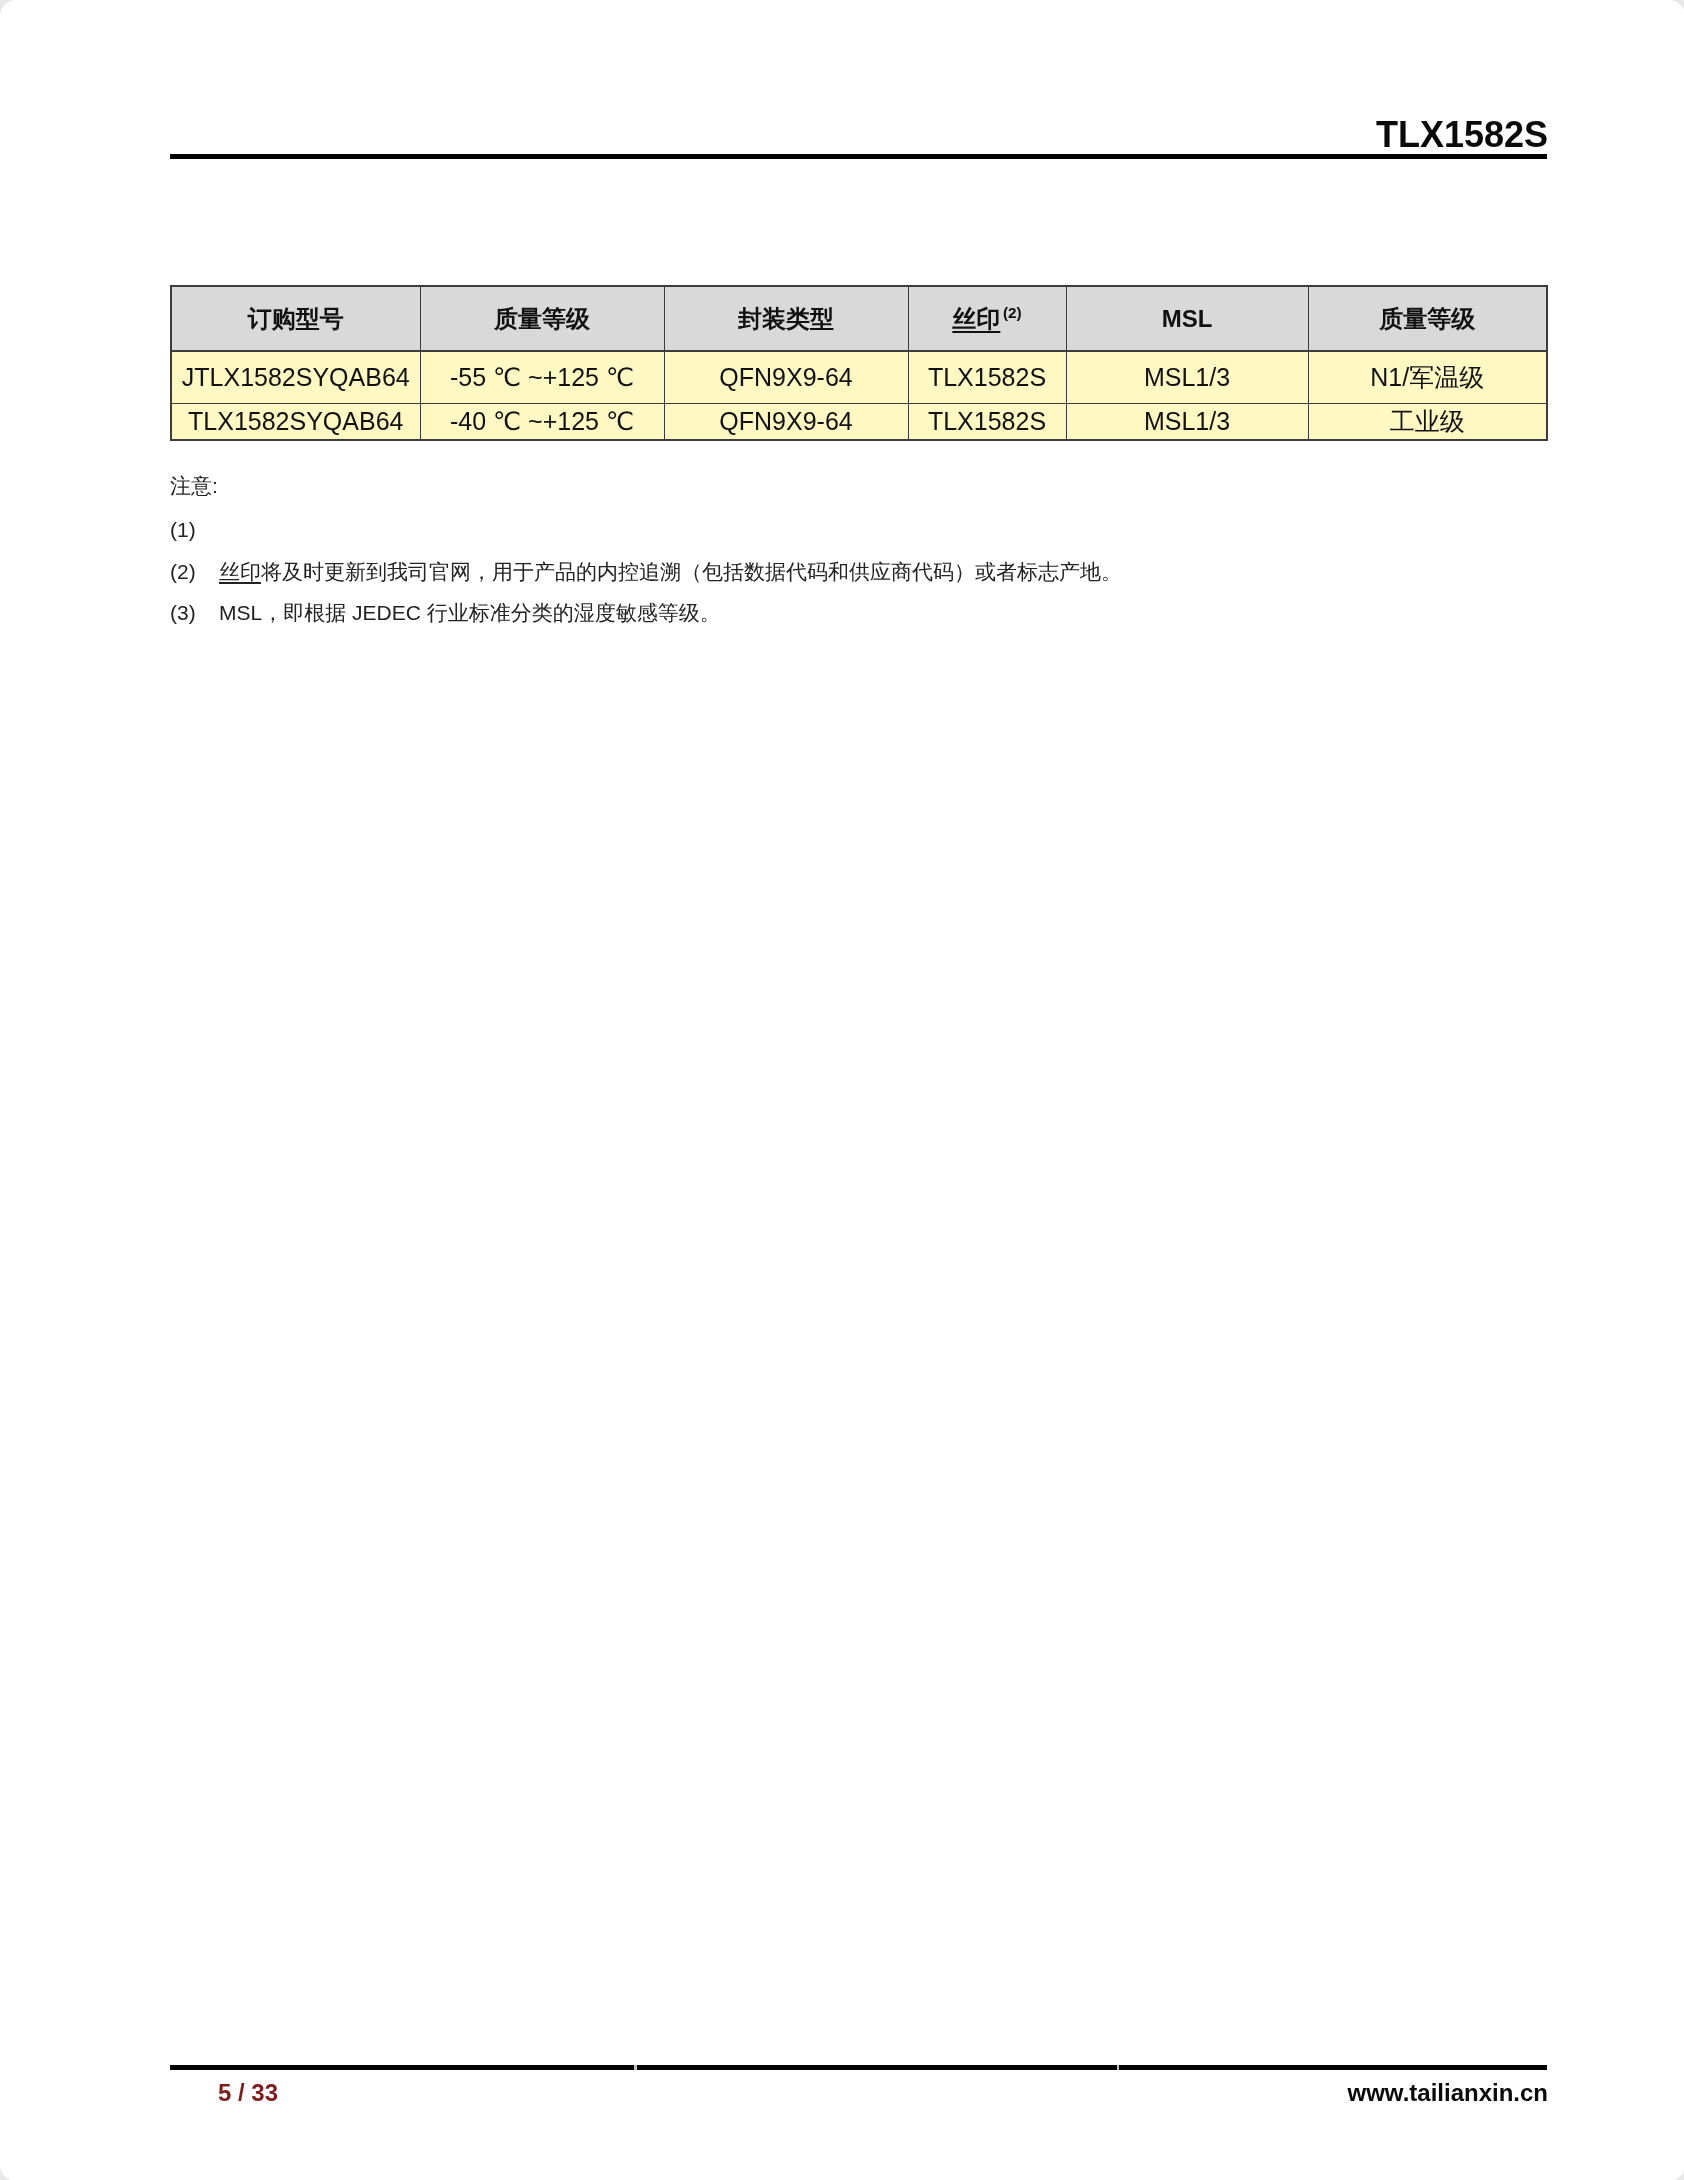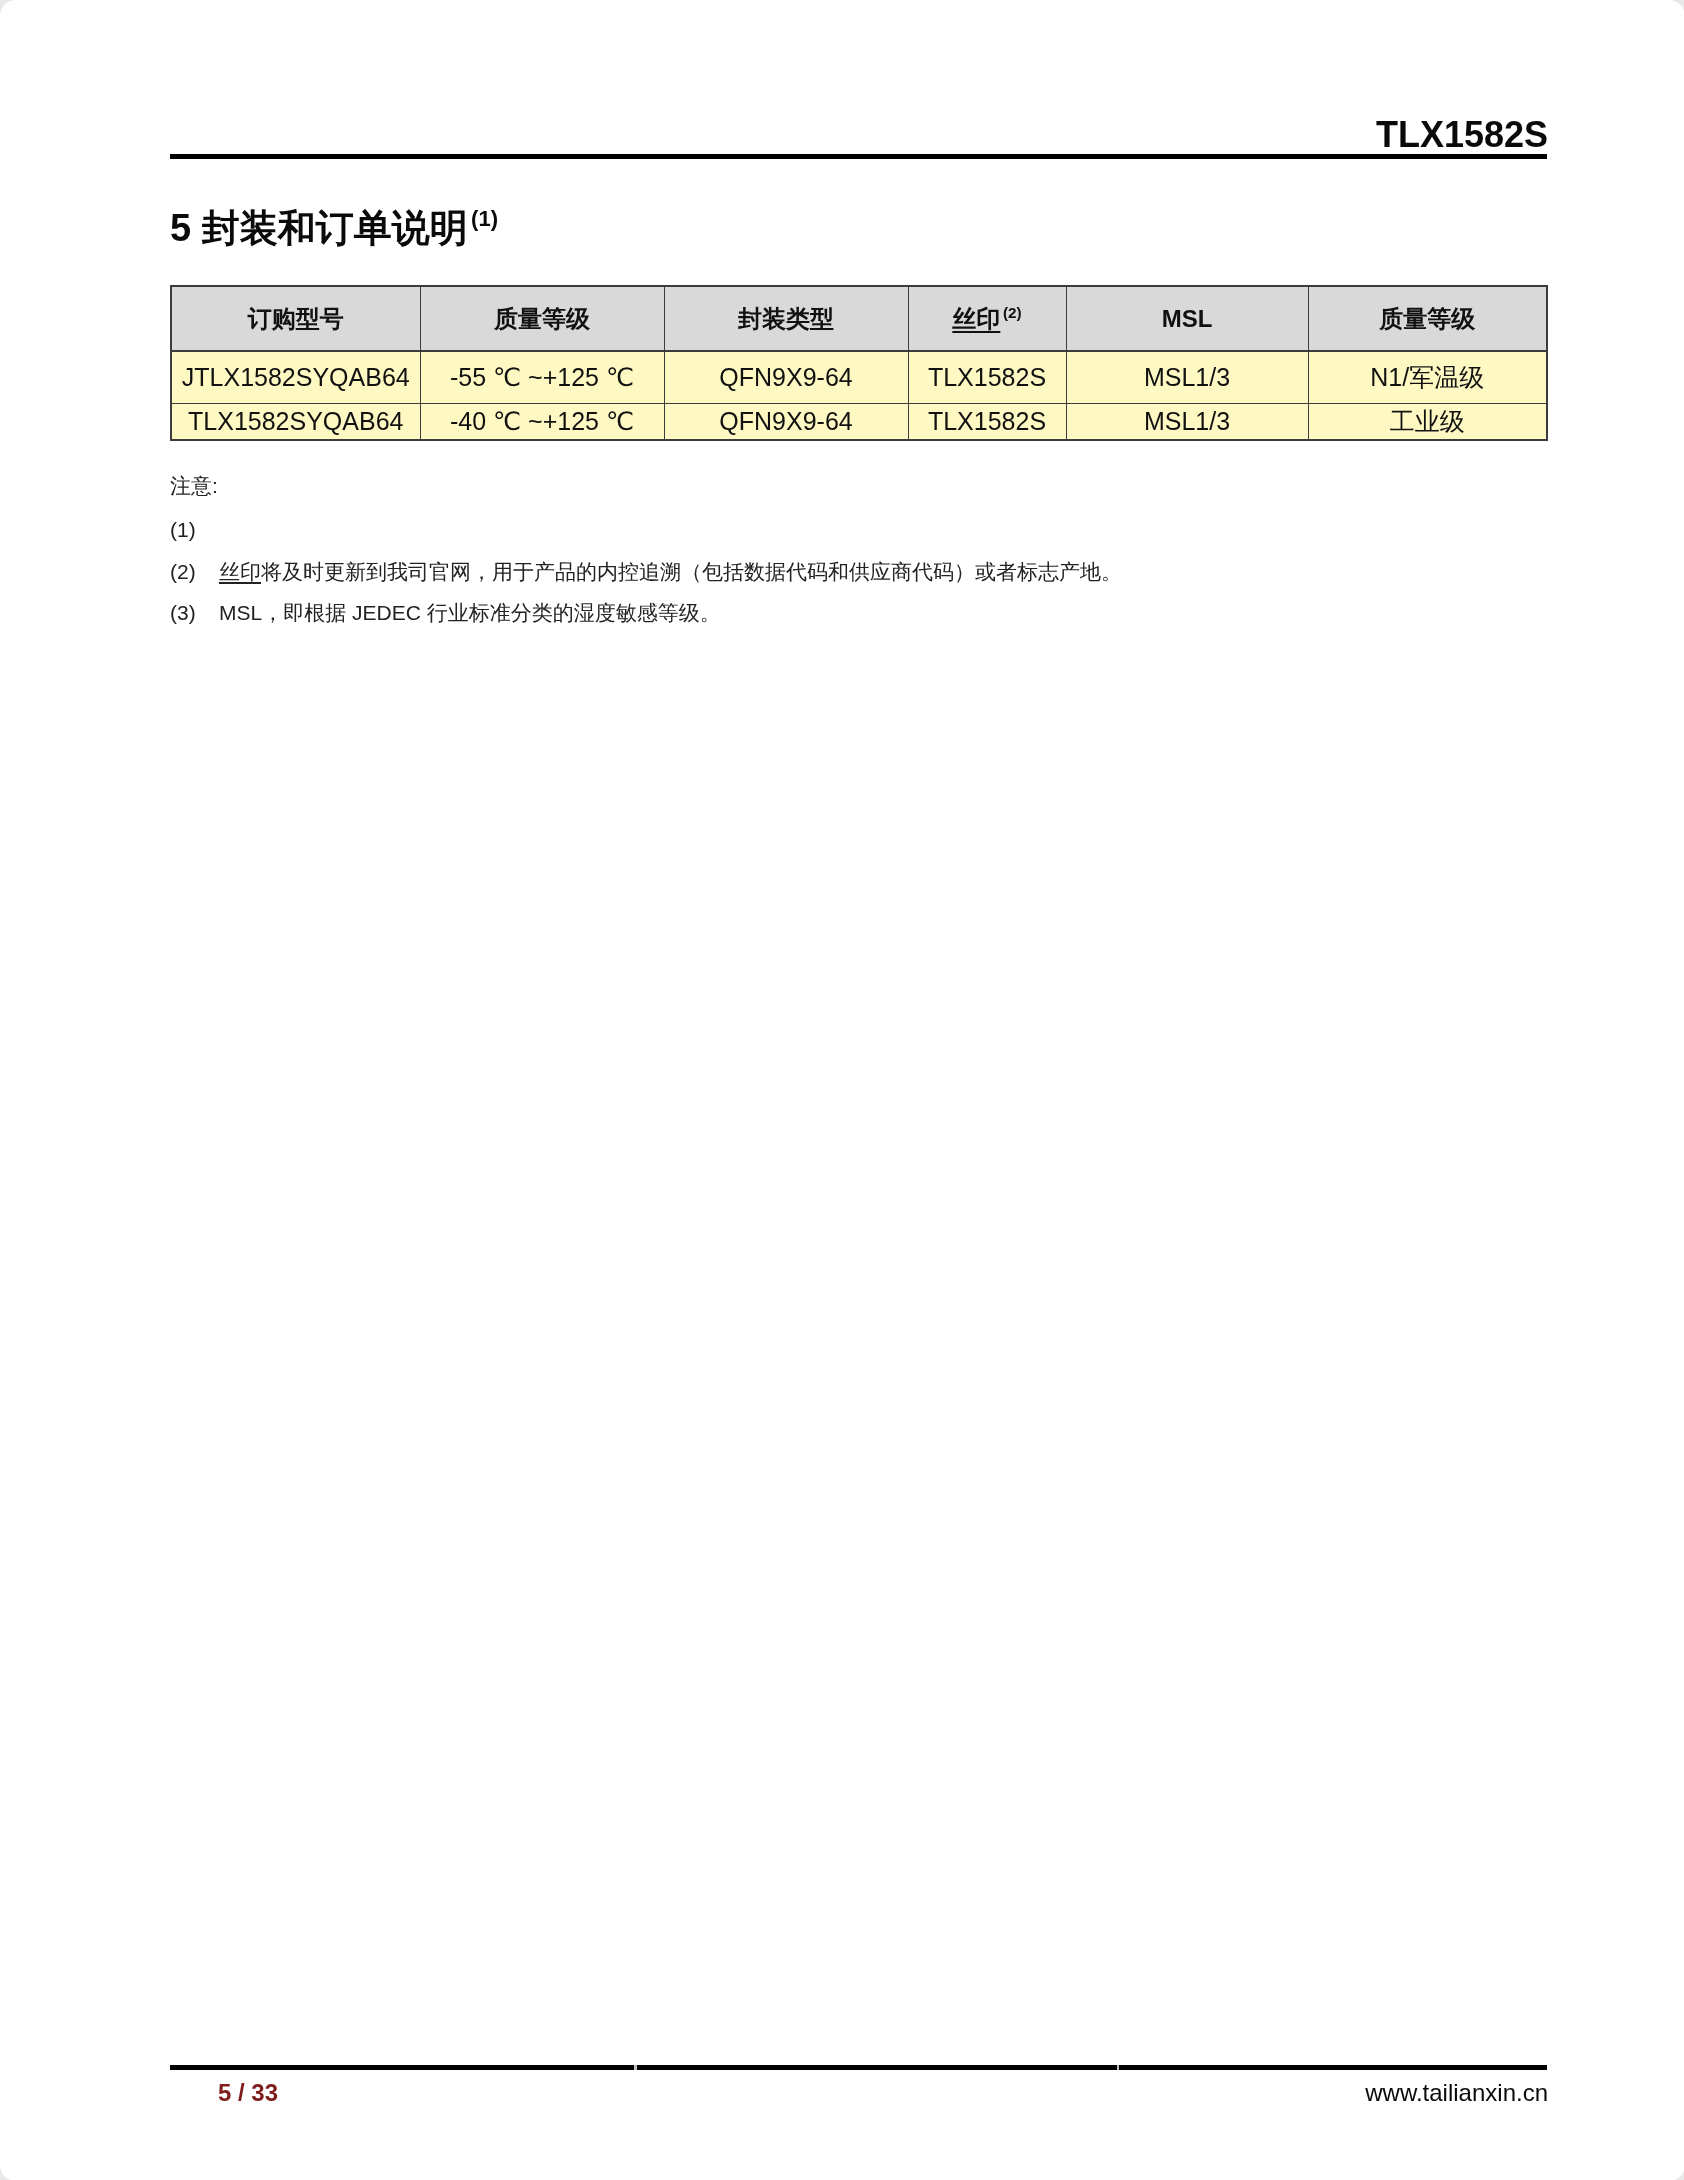--- a/index.html
+++ b/index.html
@@ -69,34 +69,31 @@
   .footer-rule .gap { width:2.6px; background:#bfbfbf; }
   .footer-rule .seg2 { width:480px; }
   .footer-rule .seg3 { flex:1; }
   .page-number {
     position:absolute; top:2079px; left:170px; width:1377px;
     text-align:left; font-size:24px; font-weight:bold; color:#7f1d1d;
     text-indent:48px;
   }
   .website {
     position:absolute; top:2079px; right:137px;
-    font-size:24px; font-weight:normal; color:#0a0a0a;
+    font-size:24px; font-weight:bold; color:#0a0a0a;
   }
 </style>
 </head>
 <body>
 
 <div class="page">
 
   <div class="doc-title">TLX1582S</div>
   <div class="header-rule"></div>
 
-  <div class="section-heading">
-    <span>5 封装和订单说明</span><span class="sup">(1)</span>
-  </div>
 
   <div class="order-table-wrap">
     <table class="order-table">
       <colgroup>
         <col style="width:249px">
           <col style="width:244px">
           <col style="width:244px">
         <col style="width:158px">
           <col style="width:242px">
           <col style="width:239px">

